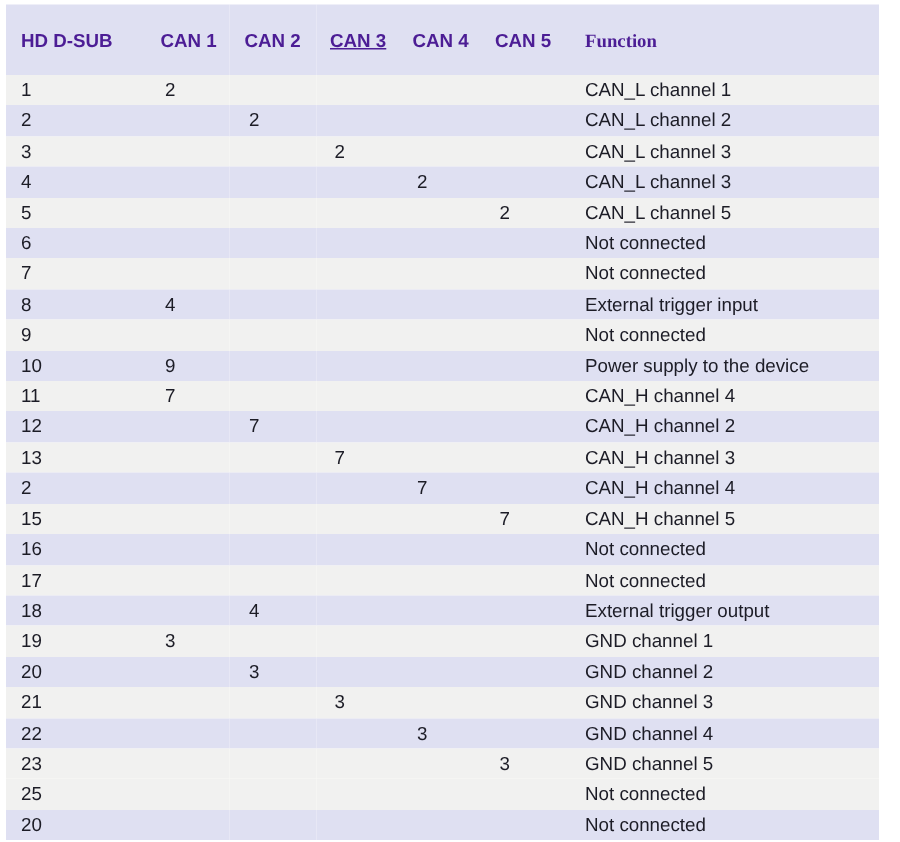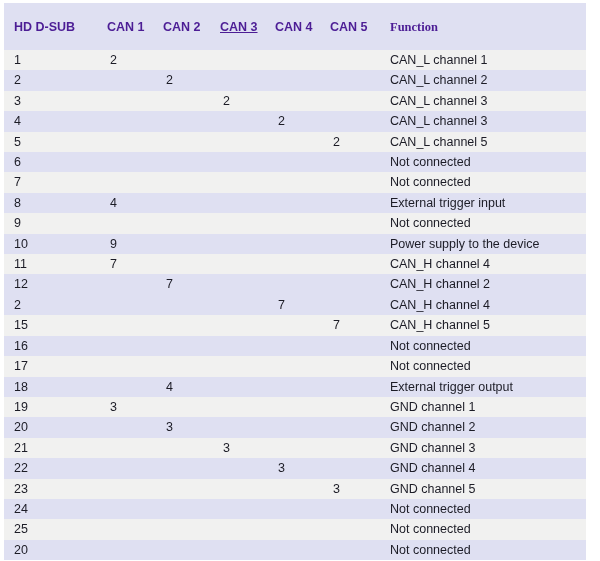--- a/index.html
+++ b/index.html
@@ -209,20 +209,29 @@
         </tr>
         <tr class="even">
           <td class="cell-pin">12</td>
           <td class="cell-can1"></td>
           <td class="cell-can2">7</td>
           <td class="cell-can3"></td>
           <td class="cell-can4"></td>
           <td class="cell-can5"></td>
           <td class="cell-function">CAN_H channel 2</td>
         </tr>
+        <tr class="odd">
+          <td class="cell-pin">13</td>
+          <td class="cell-can1"></td>
+          <td class="cell-can2"></td>
+          <td class="cell-can3">7</td>
+          <td class="cell-can4"></td>
+          <td class="cell-can5"></td>
+          <td class="cell-function">CAN_H channel 3</td>
+        </tr>
         <tr class="even">
           <td class="cell-pin">2</td>
           <td class="cell-can1"></td>
           <td class="cell-can2"></td>
           <td class="cell-can3"></td>
           <td class="cell-can4">7</td>
           <td class="cell-can5"></td>
           <td class="cell-function">CAN_H channel 4</td>
         </tr>
         <tr class="odd">
@@ -298,29 +307,20 @@
           <td class="cell-function">GND channel 4</td>
         </tr>
         <tr class="odd">
           <td class="cell-pin">23</td>
           <td class="cell-can1"></td>
           <td class="cell-can2"></td>
           <td class="cell-can3"></td>
           <td class="cell-can4"></td>
           <td class="cell-can5">3</td>
           <td class="cell-function">GND channel 5</td>
-        </tr>
-        <tr class="even">
-          <td class="cell-pin">24</td>
-          <td class="cell-can1"></td>
-          <td class="cell-can2"></td>
-          <td class="cell-can3"></td>
-          <td class="cell-can4"></td>
-          <td class="cell-can5"></td>
-          <td class="cell-function">Not connected</td>
         </tr>
         <tr class="odd">
           <td class="cell-pin">25</td>
           <td class="cell-can1"></td>
           <td class="cell-can2"></td>
           <td class="cell-can3"></td>
           <td class="cell-can4"></td>
           <td class="cell-can5"></td>
           <td class="cell-function">Not connected</td>
         </tr>

